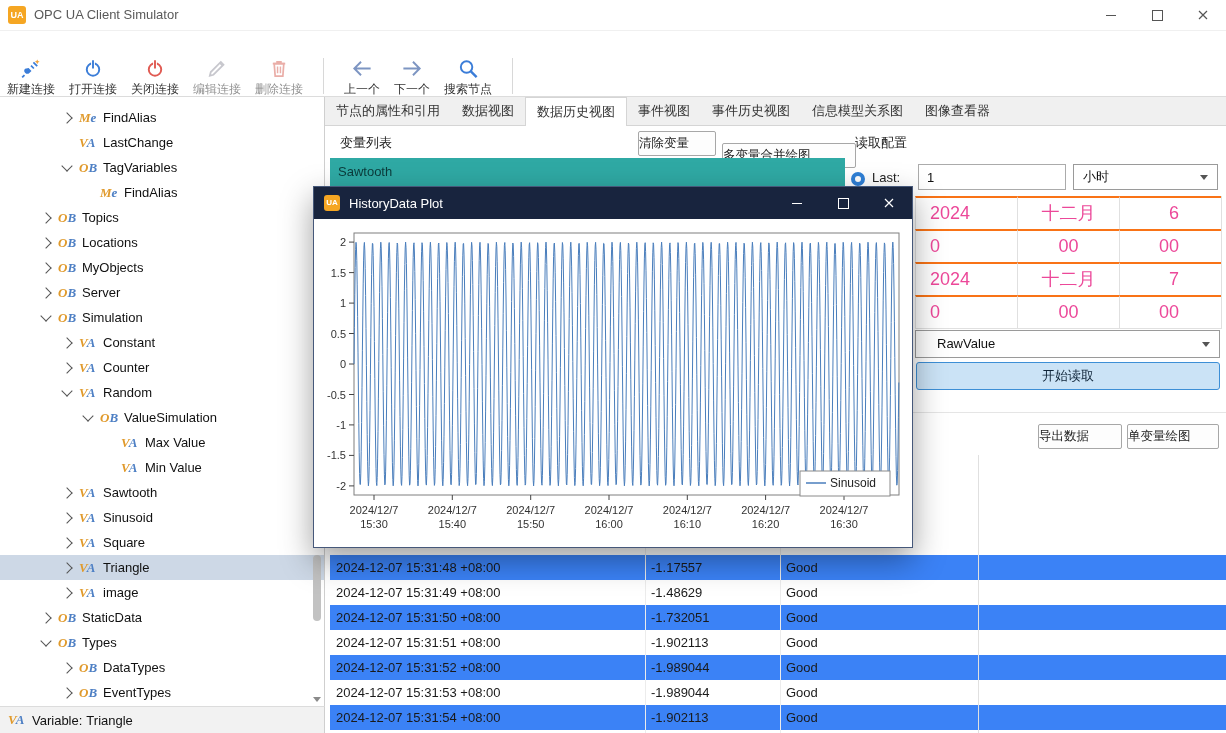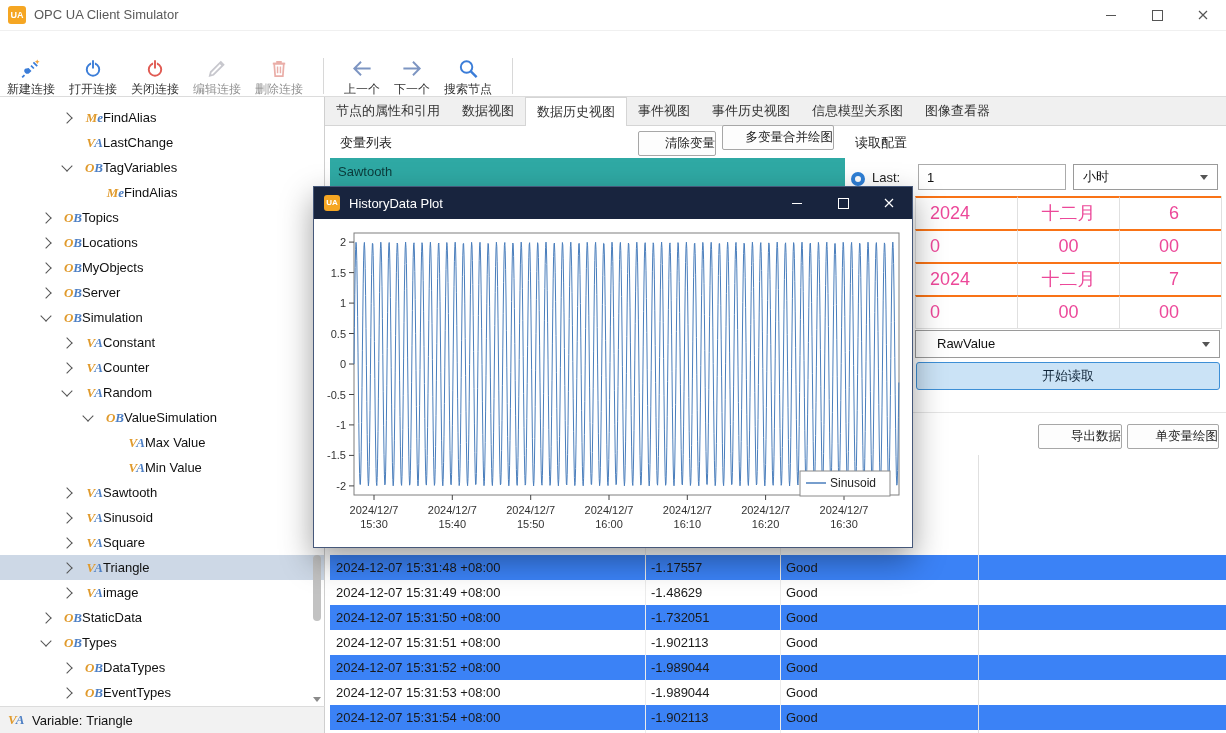--- a/index.html
+++ b/index.html
@@ -22,21 +22,21 @@
   .tool-btn{display:flex;flex-direction:column;align-items:center;width:62px;cursor:default;}
   .tool-btn.narrow{width:50px;}
   .tool-btn.disabled{opacity:.55;}
   .tb-icon{width:26px;height:23px;display:block;}
   .tb-icon svg{width:24px;height:23px;display:block;margin:0 auto;}
   .tb-label{font-size:12px;color:#333;white-space:nowrap;margin-top:1px;}
   .tb-sep{width:1px;height:36px;background:#d8d8d8;margin:1px 13px 0 13px;}
   
   .tree-panel{position:absolute;left:0;top:97px;width:325px;height:609px;background:#fff;border-right:1px solid #cfcfcf;
               box-sizing:border-box;overflow:hidden;}
-  #tree{padding-top:8px;text-align:right;}
+  #tree{padding-top:8px;}
   .tree-row{height:25px;line-height:25px;display:flex;align-items:center;white-space:nowrap;font-size:13px;color:#111;}
   .tree-row.selected{background:#cdd8e6;}
   .chev{width:7px;height:7px;border-right:1.6px solid #555;border-bottom:1.6px solid #555;display:inline-block;
         margin-right:8px;flex:none;}
   .chev.right{transform:rotate(-45deg);}
   .chev.down{transform:rotate(45deg);margin-top:-3px;}
   .chev.none{visibility:hidden;}
   .ticon{display:inline-block;width:24px;flex:none;font-family:"Liberation Serif","DejaVu Serif",serif;
          font-style:italic;font-weight:bold;font-size:13px;letter-spacing:0;}
   .ticon .l1{color:#e09a2c;}
@@ -51,23 +51,23 @@
   .tree-status .sv{margin-left:4px;}
   
   .main{position:absolute;left:325px;top:97px;width:901px;height:636px;background:#fff;}
   .tabbar{position:absolute;left:0;top:0;width:901px;height:28px;background:#f0f0f0;border-bottom:1px solid #d5d5d5;
           display:flex;box-sizing:content-box;}
   .tab{padding:0 11px;height:28px;line-height:28px;font-size:13px;color:#333;white-space:nowrap;}
   .tab.active{background:#fff;border:1px solid #d5d5d5;border-bottom:none;height:29px;line-height:27px;box-sizing:border-box;margin-bottom:-1px;}
   .varlist-label{position:absolute;left:15px;top:33px;height:26px;line-height:26px;font-size:13px;color:#222;}
   .readcfg-label{position:absolute;left:530px;top:33px;height:26px;line-height:26px;font-size:13px;color:#222;}
   .wbtn{position:absolute;background:#fdfdfd;border:1px solid #a7a7a7;border-radius:2px;font-size:12.5px;color:#222;
-        text-align:right;height:25px;line-height:23px;box-sizing:border-box;}
+        text-align:left;height:25px;line-height:23px;box-sizing:border-box;}
   .btn-clear{left:313px;top:34px;width:78px;}
-  .btn-merge{left:397px;top:28px;width:112px;font-family:Liberation Serif, serif;}
+  .btn-merge{left:397px;top:46px;width:134px;font-family:Liberation Serif, serif;}
   .btn-export{left:713px;top:327px;width:84px;}
   .btn-singleplot{left:802px;top:327px;width:92px;}
   .sel-variable{position:absolute;left:5px;top:61px;width:515px;height:28px;background:#2fa9a4;color:#0b3b3b;
                 font-size:13px;line-height:28px;padding-left:8px;box-sizing:border-box;}
   
   .radio{position:absolute;left:526px;top:75px;width:14px;height:14px;border-radius:50%;border:4px solid #2f7fd6;
          background:#fff;box-sizing:border-box;}
   .last-label{position:absolute;left:547px;top:68px;height:26px;line-height:26px;font-size:13px;color:#222;}
   .last-input{position:absolute;left:593px;top:67px;width:148px;height:26px;border:1px solid #ababab;background:#fff;
               font-size:13px;padding:0 0 0 8px;box-sizing:border-box;font-family:inherit;color:#111;}

